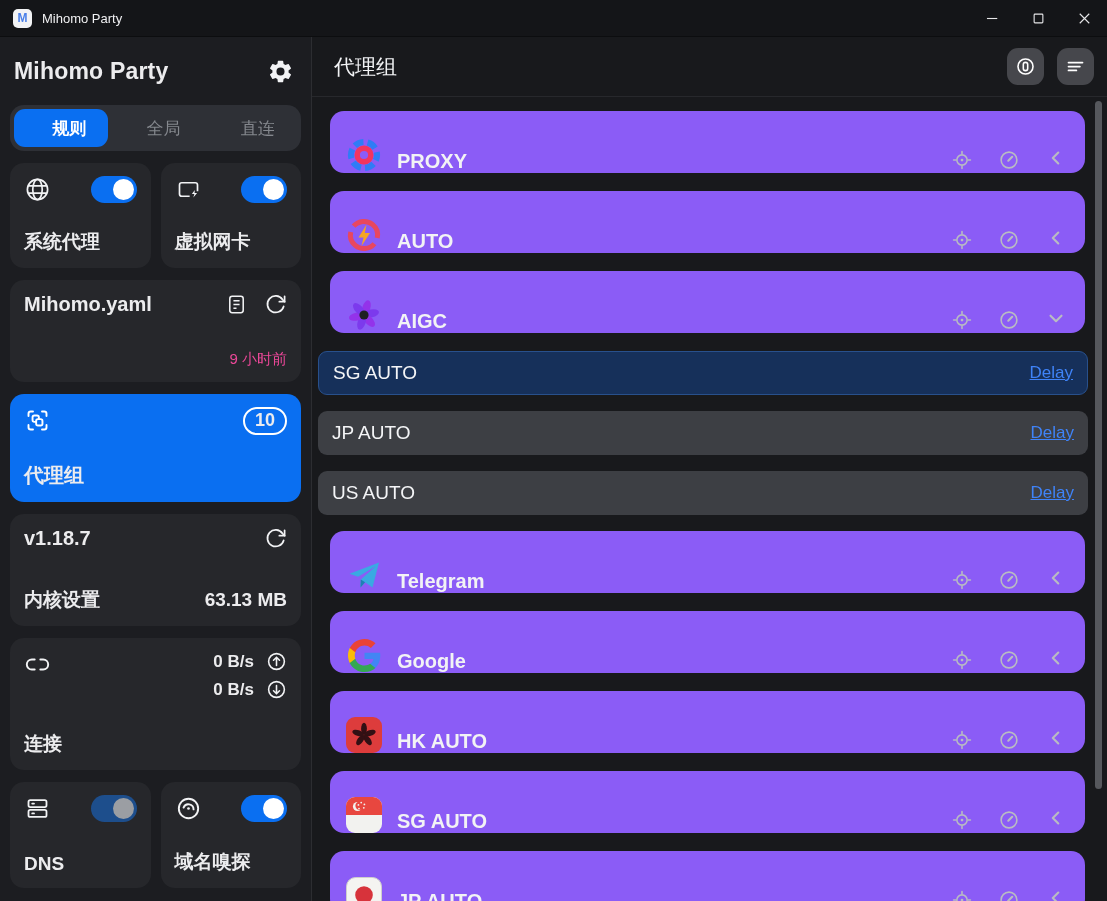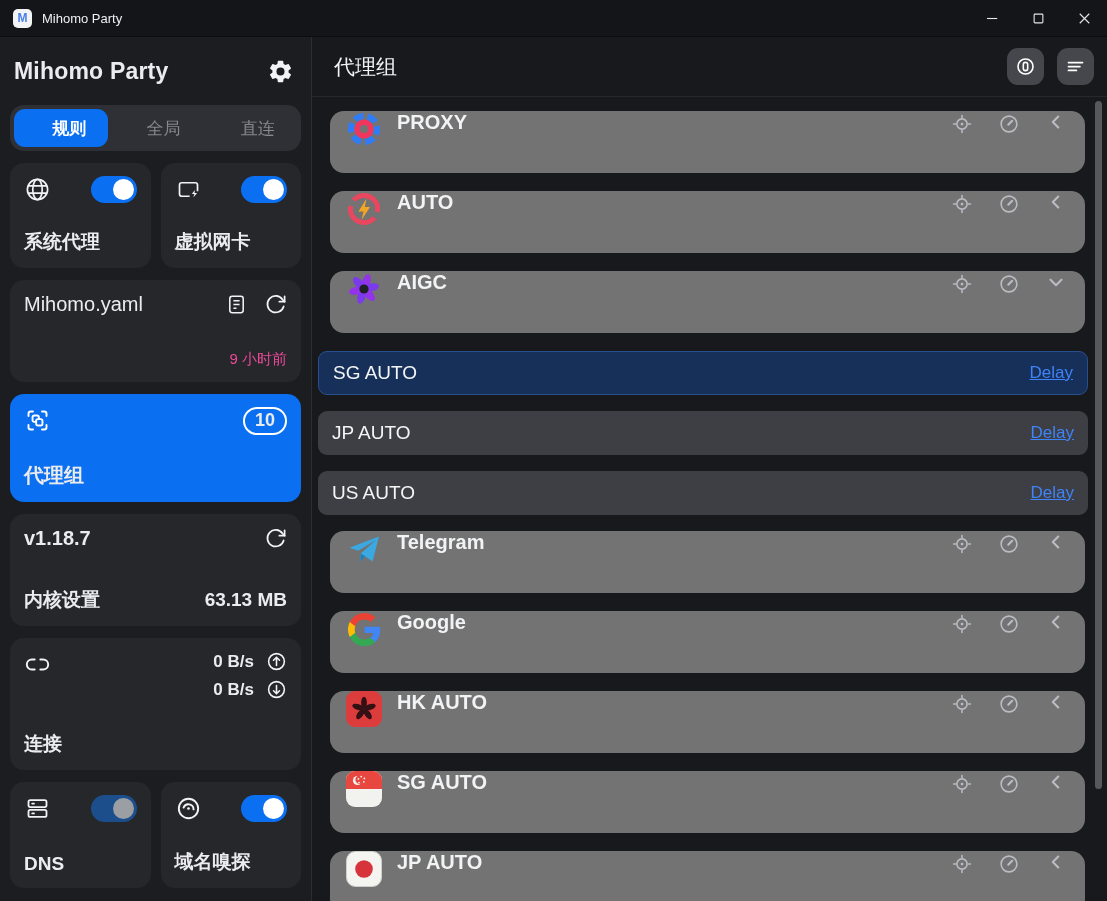--- a/index.html
+++ b/index.html
@@ -33,21 +33,21 @@
   .card.blue { background:#0a6ff1; }
   .tcard { height:105px; }
   .tcard .trow { display:flex; align-items:flex-start; justify-content:space-between; }
   .card-label { margin-top:auto; font-size:19px; font-weight:bold; }
   .toggle { width:46px; height:27px; border-radius:14px; background:#0a6ff1; position:relative; flex:0 0 auto; }
   .toggle .knob { position:absolute; top:3px; right:3px; width:21px; height:21px; border-radius:50%; background:#fff; }
   .toggle.dim { background:#1d4e8c; }
   .toggle.dim .knob { background:#9b9ea3; }
   .yaml-card { margin-top:12px; height:102px; }
   .yaml-top { display:flex; align-items:center; }
-  .yaml-name { font-size:20px; font-weight:normal; }
+  .yaml-name { font-size:20px; font-weight:bold; }
   .yaml-icons { margin-left:auto; display:flex; gap:16px; align-items:center; }
   .yaml-time { margin-top:auto; text-align:right; font-size:15px; color:#ec4899; }
   .pg-card { margin-top:12px; height:108px; }
   .pg-top { display:flex; align-items:flex-start; }
   .badge { margin-left:auto; border:2px solid #fff; border-radius:999px; padding:1px 10px 2px; font-size:18px; font-weight:bold; }
   .core-card { margin-top:12px; height:112px; }
   .core-top { display:flex; align-items:center; }
   .core-ver { font-size:20px; font-weight:bold; }
   .core-bottom { margin-top:auto; display:flex; justify-content:space-between; align-items:baseline; }
   .core-label,.core-mem { font-size:19px; font-weight:bold; }
@@ -61,21 +61,21 @@
   .wicon { color:#f2f3f5; }
 
   
   .main { flex:1; background:#18191c; border-left:1px solid #2c2d31; display:flex; flex-direction:column; min-width:0; }
   .main-head { height:60px; flex:0 0 auto; display:flex; align-items:center; padding:0 13px 0 22px;
     border-bottom:1px solid #27282c; }
   .main-title { font-size:21px; color:#f2f3f5; }
   .head-btns { margin-left:auto; display:flex; gap:13px; }
   .hbtn { width:37px; height:37px; border-radius:11px; background:#46474c; display:flex; align-items:center; justify-content:center; color:#fff; }
   .list { position:relative; flex:1; overflow:hidden; padding:14px 22px 0 18px; }
-  .group-row { height:62px; border-radius:14px; background:#737373; display:flex; align-items:flex-start;
+  .group-row { height:62px; border-radius:14px; background:#8b5cf6; display:flex; align-items:flex-end;
     padding:0 18px 0 16px; margin-bottom:18px; }
   .g-icon { width:36px; height:36px; flex:0 0 auto; display:flex; align-items:center; justify-content:center; }
   .g-name { margin-left:15px; font-size:20px; font-weight:600; color:#f2f3f5; }
   .g-actions { margin-left:auto; display:flex; align-items:center; gap:25px; color:#b9bcc2; }
   .g-actions svg { width:22px; height:22px; }
   .sub-row { height:44px; border-radius:9px; background:#3d3f44; display:flex; align-items:center;
     padding:0 14px; margin:0 -3px 16px -12px; }
   .sub-row.selected { background:#16305a; border:1px solid #28508c; }
   .s-name { font-size:19px; color:#f4f5f7; }
   .s-delay { margin-left:auto; font-size:17px; color:#3f83f8;text-decoration:underline; }

